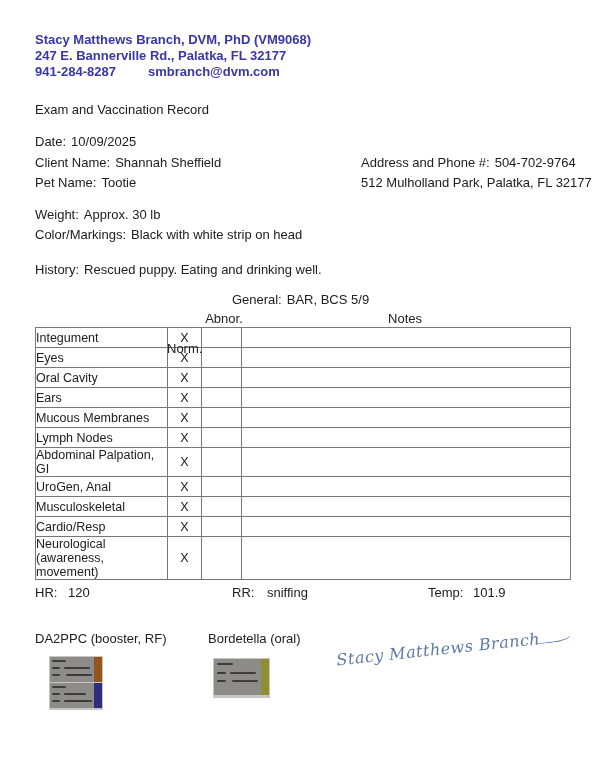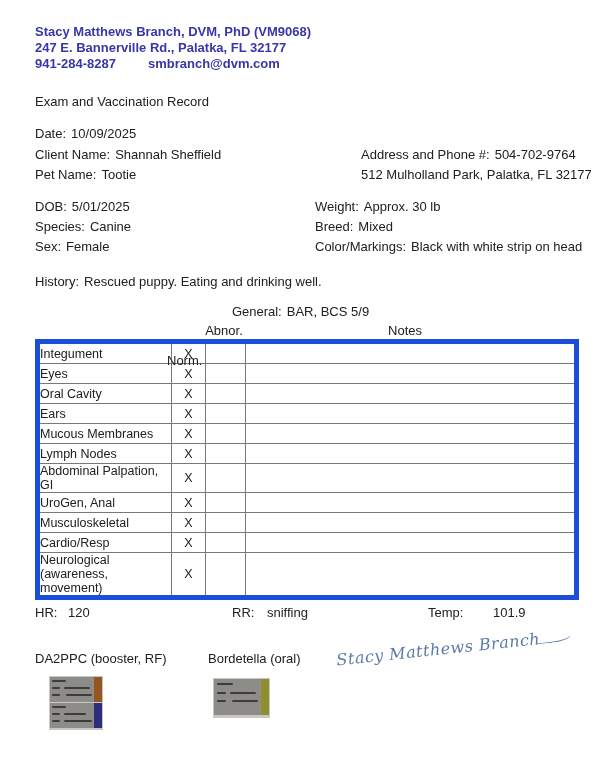--- a/index.html
+++ b/index.html
@@ -1,21 +1,21 @@
 <!DOCTYPE html>
 <html><head>
 <meta charset="utf-8">
 <style>
   html,body{margin:0;padding:0;}
   body{
     width:600px;height:764px;background:#ffffff;
     font-family:"Liberation Sans", sans-serif;
     color:#202020;font-size:13px;position:relative;overflow:hidden;
   }
-  .page{position:absolute;inset:0;padding:24px 34px 0 35px;box-sizing:border-box;}
+  .page{position:absolute;inset:0;padding:32px 34px 0 35px;box-sizing:border-box;}
 
   
   .clinic{color:#3a35a8;font-weight:bold;line-height:16px;}
   .clinic .line{white-space:nowrap;}
   .clinic .email{margin-left:32px;}
 
   
   .doc-title{font-weight:normal;margin-top:22px;}
   .date-line{margin-top:17px;}
   .lbl{margin-right:5px;}
@@ -35,33 +35,33 @@
   .tbl-head{display:flex;margin-top:1px;height:15px;line-height:15px;}
   .th-spacer{width:132px;flex:0 0 132px;}
   .th-norm{width:34px;flex:0 0 34px;text-align:center;white-space:nowrap;margin-top:30px;}
   .th-abnor{width:40px;flex:0 0 40px;text-align:center;white-space:nowrap;margin-left:3px;}
   .th-notes{flex:1;text-align:center;}
   table.exam{border-collapse:collapse;width:531px;table-layout:fixed;margin-top:1px;}
   table.exam td{
     border:1px solid #787878;height:19px;padding:0;vertical-align:middle;
     font-size:12.5px;overflow:hidden;
   }
-  table.exam{border:5px solid #1d4ed8;}
+  table.exam{border:1px solid #1d4ed8;}
   td.col-item{width:131px;padding-left:5px;white-space:pre-line;line-height:14px;}
   td.col-norm{width:33px;text-align:center;}
   td.col-abnor{width:39px;text-align:center;}
   td.col-notes{width:328px;}
   tr.tall td{height:31px;}
 
   
   .vitals{position:relative;height:20px;margin-top:5px;}
   .vitals span{position:absolute;white-space:nowrap;}
   .v-hr-l{left:0;}  .v-hr-v{left:33px;}
   .v-rr-l{left:197px;} .v-rr-v{left:232px;}
-  .v-temp-l{left:393px;} .v-temp-v{left:458px;}
+  .v-temp-l{left:393px;} .v-temp-v{left:438px;}
 
   
   .vacc-labels{position:relative;height:20px;margin-top:26px;}
   .vacc-labels span{position:absolute;white-space:nowrap;}
   .vl-1{left:0;} .vl-2{left:173px;}
   .stickers{position:relative;height:70px;margin-top:3px;}
 
   .sticker{position:absolute;background:#c9c7c2;padding:1px;box-sizing:border-box;}
   .sticker-1{left:14px;top:2px;width:54px;height:54px;}
   .sticker-2{left:178px;top:4px;width:57px;height:40px;}
@@ -107,28 +107,22 @@
       <div class="info-line"><span class="lbl">Client Name:</span><span>Shannah Sheffield</span></div>
       <div class="info-line"><span class="lbl">Pet Name:</span><span>Tootie</span></div>
     </div>
     <div class="info-col-right">
       <div class="info-line"><span class="lbl">Address and Phone #:</span><span>504-702-9764</span></div>
       <div class="info-line">512 Mulholland Park, Palatka, FL 32177</div>
     </div>
   </div>
 
   <div class="info-grid grid2">
-    <div class="info-col-left">
-      <div class="info-line"><span class="lbl">DOB:</span><span>5/01/2025</span></div>
-      <div class="info-line"><span class="lbl">Species:</span><span>Canine</span></div>
-      <div class="info-line"><span class="lbl">Sex:</span><span>Female</span></div>
-    </div>
     <div class="info-col-right">
       <div class="info-line"><span class="lbl">Weight:</span><span>Approx. 30 lb</span></div>
-      <div class="info-line"><span class="lbl">Breed:</span><span>Mixed</span></div>
       <div class="info-line"><span class="lbl">Color/Markings:</span><span>Black with white strip on head</span></div>
     </div>
   </div>
 
   <div class="history-line"><span class="lbl">History:</span><span>Rescued puppy. Eating and drinking well.</span></div>
   <div class="general-line"><span class="lbl">General:</span><span>BAR, BCS 5/9</span></div>
 
   <div class="tbl-head">
     <div class="th-spacer"></div>
     <div class="th-norm">Norm.</div>

